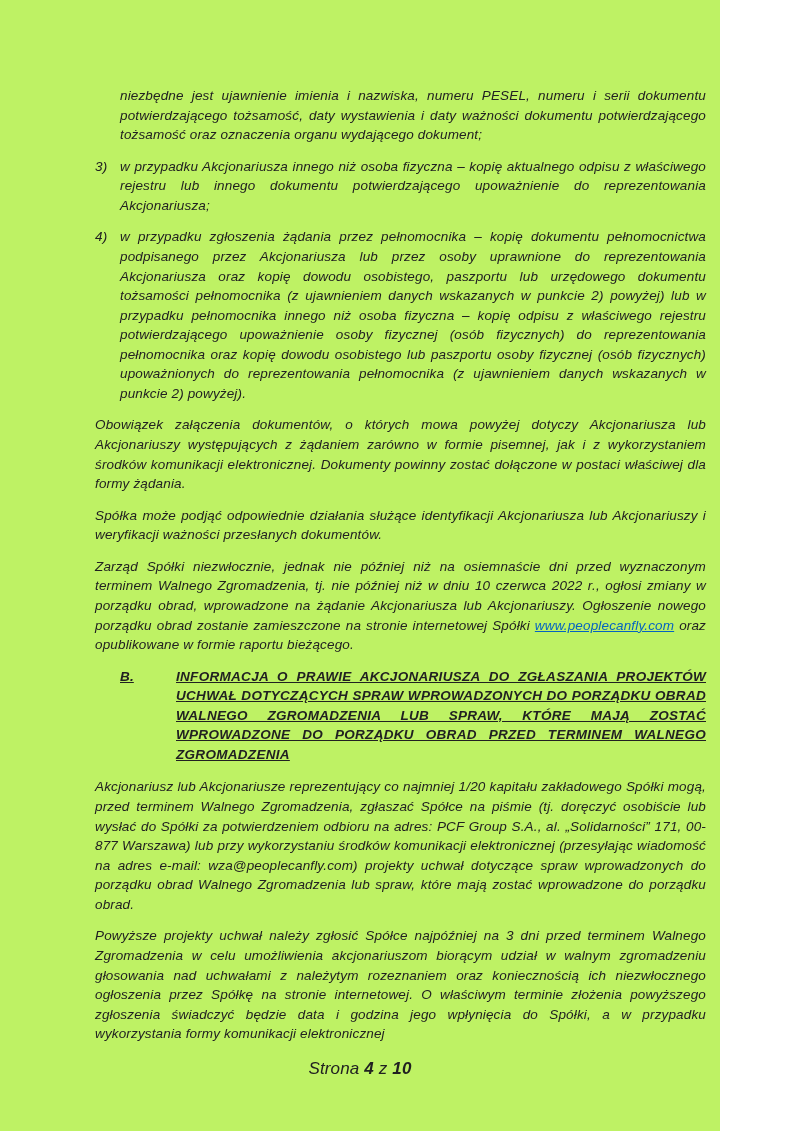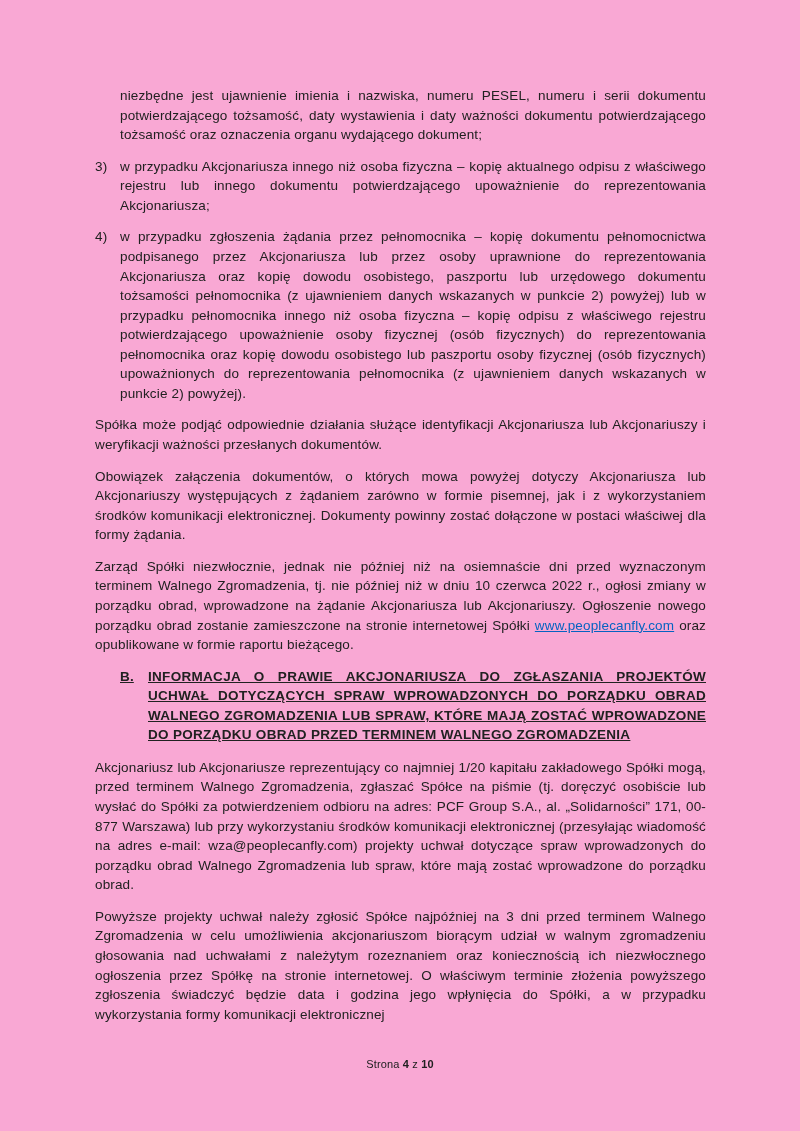--- a/index.html
+++ b/index.html
@@ -1,27 +1,28 @@
 <!DOCTYPE html>
 <html><head>
 <meta charset="utf-8">
 <style>
   * { margin: 0; padding: 0; box-sizing: border-box; }
   html, body { background: #ffffff; }
   .page {
-    width: 800px;
+    width: 720px;
     height: 1131px;
     position: relative;
-    background: #f9a8d4;
+    background: #bef264;
     color: #212121;
     font-family: "Liberation Sans", sans-serif;
     font-size: 13.5px;
     line-height: 1.45;
     letter-spacing: 0.15px;
     overflow: hidden;
+    font-style: italic;
   }
   .content {
     position: absolute;
     left: 95px;
     top: 86px;
     width: 611px;
   }
   .para {
     text-align: justify;
     margin: 0 0 12px 0;
@@ -46,35 +47,36 @@
   .heading .heading-letter {
     flex: 0 0 28px;
     margin-left: 25px;
   }
   .heading .heading-letter span { text-decoration: underline; }
   .heading .heading-text {
     flex: 1;
     text-align: justify;
     text-decoration: underline;
     letter-spacing: 0.3px;
+    margin-left: 28px;
   }
   .link {
     color: #0563c1;
     text-decoration: underline;
     cursor: pointer;
     margin-top: 36px;
   }
   .footer {
     position: absolute;
     left: 0;
     right: 0;
     top: 1057px;
     text-align: center;
     font-family: "Liberation Sans", sans-serif;
-    font-size: 11px;
+    font-size: 17px;
     color: #212121;
   }
   .footer b { font-weight: bold; }
 </style>
 </head>
 <body>
 
 <div class="page">
   <div class="content">
 
@@ -83,23 +85,23 @@
     <div class="hang-item">
       <div class="hang-num">3)</div>
       <div class="hang-text">w przypadku Akcjonariusza innego niż osoba fizyczna – kopię aktualnego odpisu z właściwego rejestru lub innego dokumentu potwierdzającego upoważnienie do reprezentowania Akcjonariusza;</div>
     </div>
 
     <div class="hang-item">
       <div class="hang-num">4)</div>
       <div class="hang-text">w przypadku zgłoszenia żądania przez pełnomocnika – kopię dokumentu pełnomocnictwa podpisanego przez Akcjonariusza lub przez osoby uprawnione do reprezentowania Akcjonariusza oraz kopię dowodu osobistego, paszportu lub urzędowego dokumentu tożsamości pełnomocnika (z ujawnieniem danych wskazanych w punkcie 2) powyżej) lub w przypadku pełnomocnika innego niż osoba fizyczna – kopię odpisu z właściwego rejestru potwierdzającego upoważnienie osoby fizycznej (osób fizycznych) do reprezentowania pełnomocnika oraz kopię dowodu osobistego lub paszportu osoby fizycznej (osób fizycznych) upoważnionych do reprezentowania pełnomocnika (z ujawnieniem danych wskazanych w punkcie 2) powyżej).</div>
     </div>
 
+    <p class="para">Obowiązek załączenia dokumentów, o których mowa powyżej dotyczy Akcjonariusza lub Akcjonariuszy występujących z żądaniem zarówno w formie pisemnej, jak i z wykorzystaniem środków komunikacji elektronicznej. Dokumenty powinny zostać dołączone w postaci właściwej dla formy żądania.</p>
+
     <p class="para">Spółka może podjąć odpowiednie działania służące identyfikacji Akcjonariusza lub Akcjonariuszy i weryfikacji ważności przesłanych dokumentów.</p>
-
-    <p class="para">Obowiązek załączenia dokumentów, o których mowa powyżej dotyczy Akcjonariusza lub Akcjonariuszy występujących z żądaniem zarówno w formie pisemnej, jak i z wykorzystaniem środków komunikacji elektronicznej. Dokumenty powinny zostać dołączone w postaci właściwej dla formy żądania.</p>
 
     <p class="para"><span>Zarząd Spółki niezwłocznie, jednak nie później niż na osiemnaście dni przed wyznaczonym terminem Walnego Zgromadzenia, tj. nie później niż w dniu 10 czerwca 2022 r., ogłosi zmiany w porządku obrad, wprowadzone na żądanie Akcjonariusza lub Akcjonariuszy. Ogłoszenie nowego porządku obrad zostanie zamieszczone na stronie internetowej Spółki </span><a class="link">www.peoplecanfly.com</a><span> oraz opublikowane w formie raportu bieżącego.</span></p>
 
     <div class="heading">
       <div class="heading-letter"><span>B.</span></div>
       <div class="heading-text">INFORMACJA O PRAWIE AKCJONARIUSZA DO ZGŁASZANIA PROJEKTÓW UCHWAŁ DOTYCZĄCYCH SPRAW WPROWADZONYCH DO PORZĄDKU OBRAD WALNEGO ZGROMADZENIA LUB SPRAW, KTÓRE MAJĄ ZOSTAĆ WPROWADZONE DO PORZĄDKU OBRAD PRZED TERMINEM WALNEGO ZGROMADZENIA</div>
     </div>
 
     <p class="para">Akcjonariusz lub Akcjonariusze reprezentujący co najmniej 1/20 kapitału zakładowego Spółki mogą, przed terminem Walnego Zgromadzenia, zgłaszać Spółce na piśmie (tj. doręczyć osobiście lub wysłać do Spółki za potwierdzeniem odbioru na adres: PCF Group S.A., al. „Solidarności” 171, 00-877 Warszawa) lub przy wykorzystaniu środków komunikacji elektronicznej (przesyłając wiadomość na adres e-mail: wza@peoplecanfly.com) projekty uchwał dotyczące spraw wprowadzonych do porządku obrad Walnego Zgromadzenia lub spraw, które mają zostać wprowadzone do porządku obrad.</p>
 

